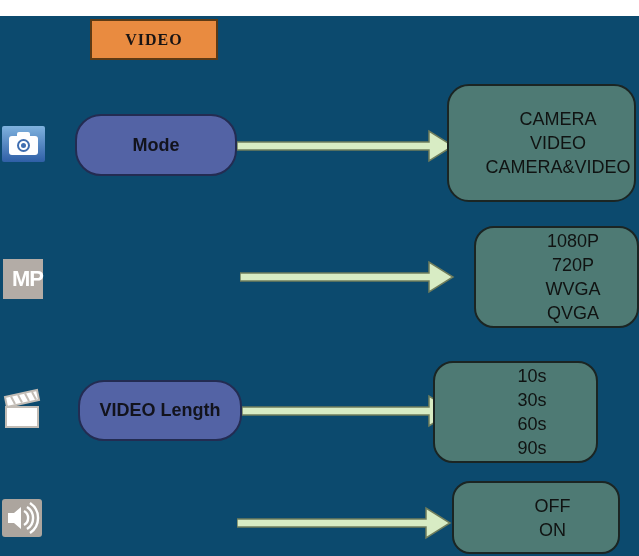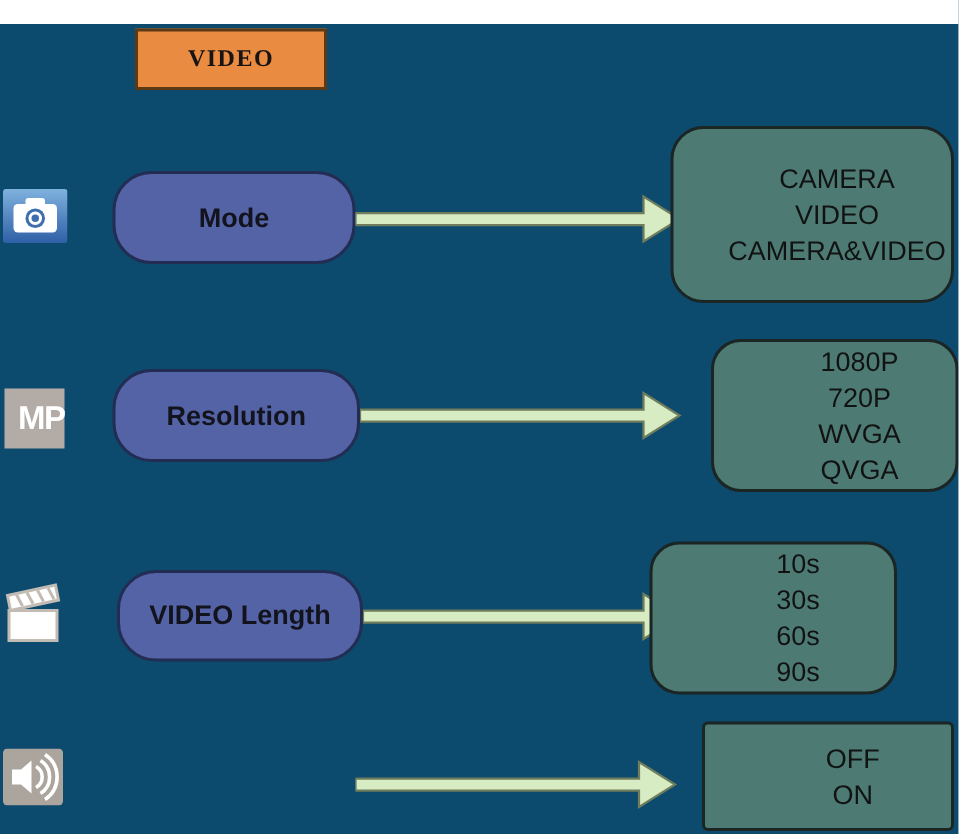--- a/index.html
+++ b/index.html
@@ -92,23 +92,20 @@
   <svg class="abs" style="left:237px; top:111px;" width="218" height="38" viewBox="0 0 218 38">
     <polygon points="0,15 192,15 192,4 216,19 192,34 192,23 0,23" fill="#D8ECC4" stroke="#6F7D5C" stroke-width="1.5"></polygon>
   </svg>
   <div class="abs options-box" style="left:447px; top:68px; width:189px; height:118px;">CAMERA
 VIDEO
 CAMERA&amp;VIDEO</div>
 
   <div class="abs icon-tile mp-tile" style="left:3px; top:243px; width:40px; height:40px;">
     <span>MP</span>
   </div>
-  <div class="abs pill" style="left:75px; top:230px; width:165px; height:62px;">
-    <span>Resolution</span>
-  </div>
   <svg class="abs" style="left:240px; top:242px;" width="215" height="38" viewBox="0 0 215 38">
     <polygon points="0,15 189,15 189,4 213,19 189,34 189,23 0,23" fill="#D8ECC4" stroke="#6F7D5C" stroke-width="1.5"></polygon>
   </svg>
   <div class="abs options-box" style="left:474px; top:210px; width:165px; height:102px; border-radius:20px;">1080P
 720P
 WVGA
 QVGA</div>
 
   <div class="abs icon-tile" style="left:3px; top:372px; width:38px; height:42px;">
     <svg width="38" height="42" viewBox="0 0 38 42">
@@ -140,16 +137,16 @@
       <rect x="0" y="0" width="40" height="38" rx="3" fill="#ACA59E"></rect>
       <polygon points="6,14 12,14 19,8 19,30 12,24 6,24" fill="#ffffff"></polygon>
       <path d="M22,12 a8,8 0 0 1 0,14" fill="none" stroke="#ffffff" stroke-width="2.4"></path>
       <path d="M25,8  a13,13 0 0 1 0,22" fill="none" stroke="#ffffff" stroke-width="2.4"></path>
       <path d="M28,4  a18,18 0 0 1 0,30" fill="none" stroke="#ffffff" stroke-width="2.4"></path>
     </svg>
   </div>
   <svg class="abs" style="left:237px; top:488px;" width="215" height="38" viewBox="0 0 215 38">
     <polygon points="0,15 189,15 189,4 213,19 189,34 189,23 0,23" fill="#D8ECC4" stroke="#6F7D5C" stroke-width="1.5"></polygon>
   </svg>
-  <div class="abs options-box" style="left:468px; top:465px; width:168px; height:73px; border-radius:4px;">OFF
+  <div class="abs options-box" style="left:452px; top:465px; width:168px; height:73px; border-radius:18px;">OFF
 ON</div>
 
 </div>
 
 </body></html>

